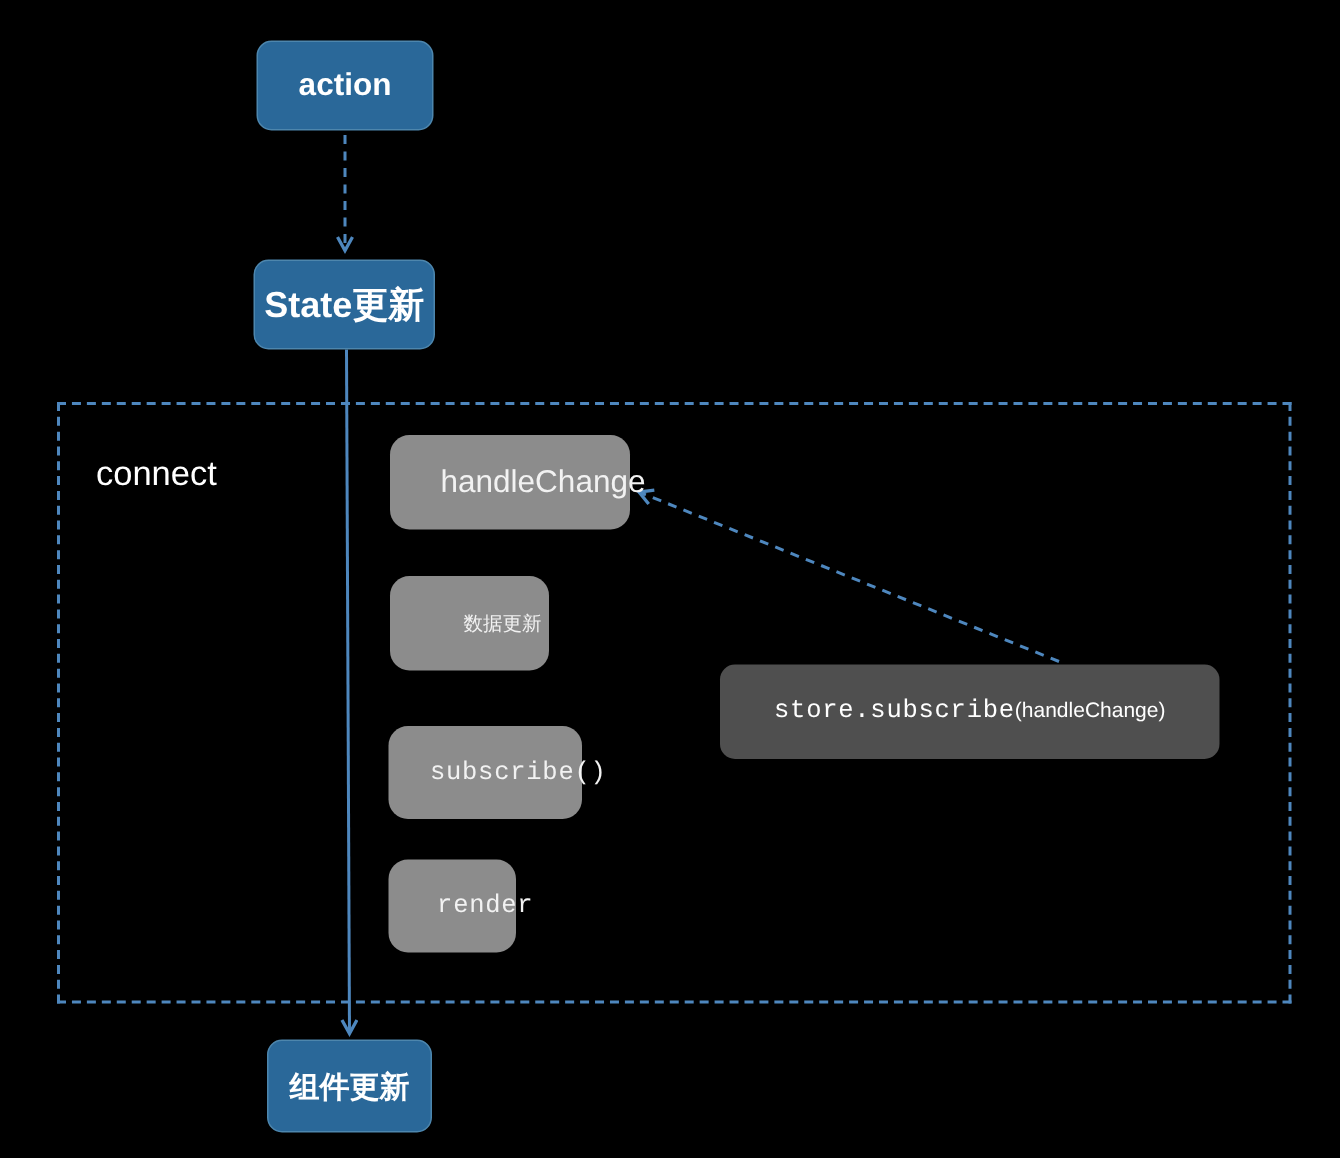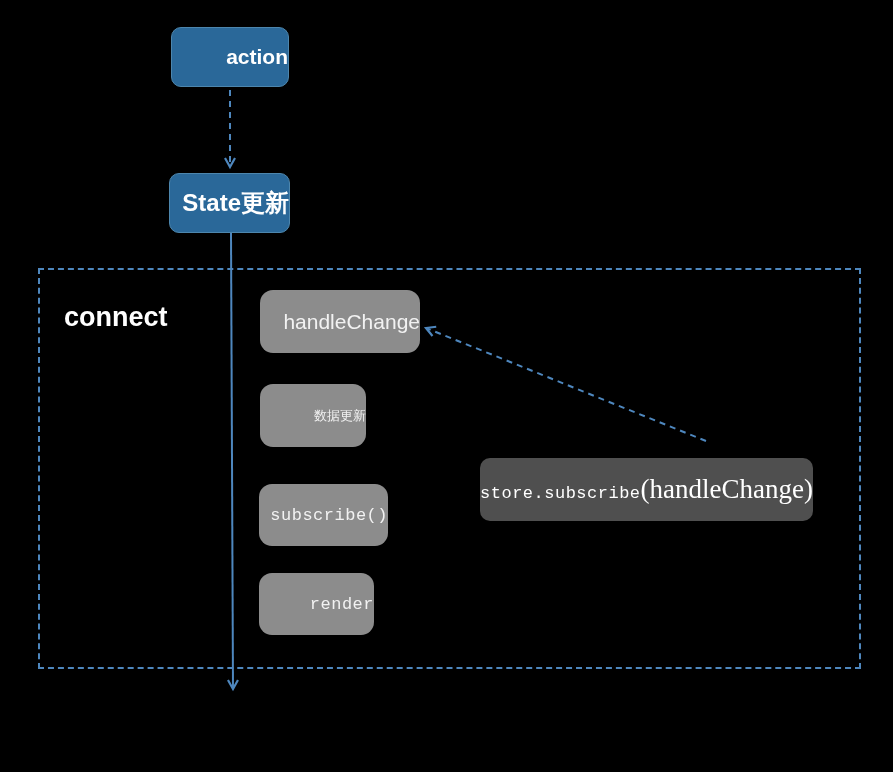--- a/index.html
+++ b/index.html
@@ -25,35 +25,35 @@
   .group{
     position:absolute;
     left:38px;top:268px;width:823px;height:401px;
     border:2px dashed var(--container-border);
     box-sizing:border-box;
   }
   .group-label{
     position:absolute;
     left:24px;top:32px;
     color:var(--text-white);
-    font-size:27px;
-    font-weight:bold;
+    font-size:23px;
+    font-weight:normal;
   }
   
   svg.edges{
     position:absolute;left:0;top:0;width:893px;height:772px;
     pointer-events:none;
   }
   svg.edges line{stroke:var(--arrow);stroke-width:2;fill:none;}
   svg.edges line.dashed{stroke-dasharray:6 5;}
   svg.edges marker path{stroke:var(--arrow);fill:none;}
   
   .node{
     position:absolute;
-    display:flex;align-items:center;justify-content:flex-end;
+    display:flex;align-items:center;justify-content:center;
     box-sizing:border-box;
     white-space:nowrap;
   }
   .node.blue{
     background:var(--primary-node-fill);
     border:1px solid var(--primary-node-border);
     border-radius:10px;
     color:var(--text-white);
     font-weight:bold;
     font-size:21px;
@@ -61,27 +61,26 @@
   .node.gray{
     background:var(--gray-node-fill);
     border-radius:13px;
     color:var(--text-soft);
     padding-left:44px;
   }
   .node.dark{
     background:var(--dark-node-fill);
     border-radius:10px;
     color:var(--text-white);
-    margin-top:15px;
   }
   .sans-label{font-family:"Liberation Sans", sans-serif;font-size:21px;color:var(--text-white);}
   .mono-label{font-family:"Liberation Mono", monospace;font-size:17px;letter-spacing:.5px;}
   .cjk-serif{font-family:"Liberation Serif", serif;font-size:13px;}
   .node.dark .mono-label{font-size:17px;}
-  .node.dark .sans-label{font-size:27px;font-family:Liberation Serif, serif;}
+  .node.dark .sans-label{font-size:14px;}
   .baseline-row{display:flex;align-items:baseline;}
 </style>
 </head>
 <body>
 
 <div class="canvas">
 
   <div class="group">
     <span class="group-label">connect</span>
   </div>
@@ -98,34 +97,37 @@
   </svg>
 
   <div class="node blue" style="left:171px;top:27px;width:118px;height:60px;">
     <span>action</span>
   </div>
 
   <div class="node blue" style="left:169px;top:173px;width:121px;height:60px;font-size:24px;">
     <span>State更新</span>
   </div>
 
+  <div class="node blue" style="left:178px;top:693px;width:110px;height:62px;font-size:20px;">
+    <span>组件更新</span>
+  </div>
 
   <div class="node gray" style="left:260px;top:290px;width:160px;height:63px;">
     <span class="sans-label" style="font-size:21px;color:var(--text-soft);">handleChange</span>
   </div>
 
   <div class="node gray" style="left:260px;top:384px;width:106px;height:63px;">
     <span class="cjk-serif">数据更新</span>
   </div>
 
   <div class="node gray" style="left:259px;top:484px;width:129px;height:62px;">
     <span class="mono-label">subscribe()</span>
   </div>
 
-  <div class="node gray" style="left:259px;top:573px;width:115px;height:62px;">
+  <div class="node gray" style="left:259px;top:573px;width:85px;height:62px;">
     <span class="mono-label">render</span>
   </div>
 
   <div class="node dark" style="left:480px;top:443px;width:333px;height:63px;">
     <span class="baseline-row">
       <span class="mono-label">store.subscribe</span>
         <span class="sans-label">(handleChange)</span>
     </span>
   </div>
 

